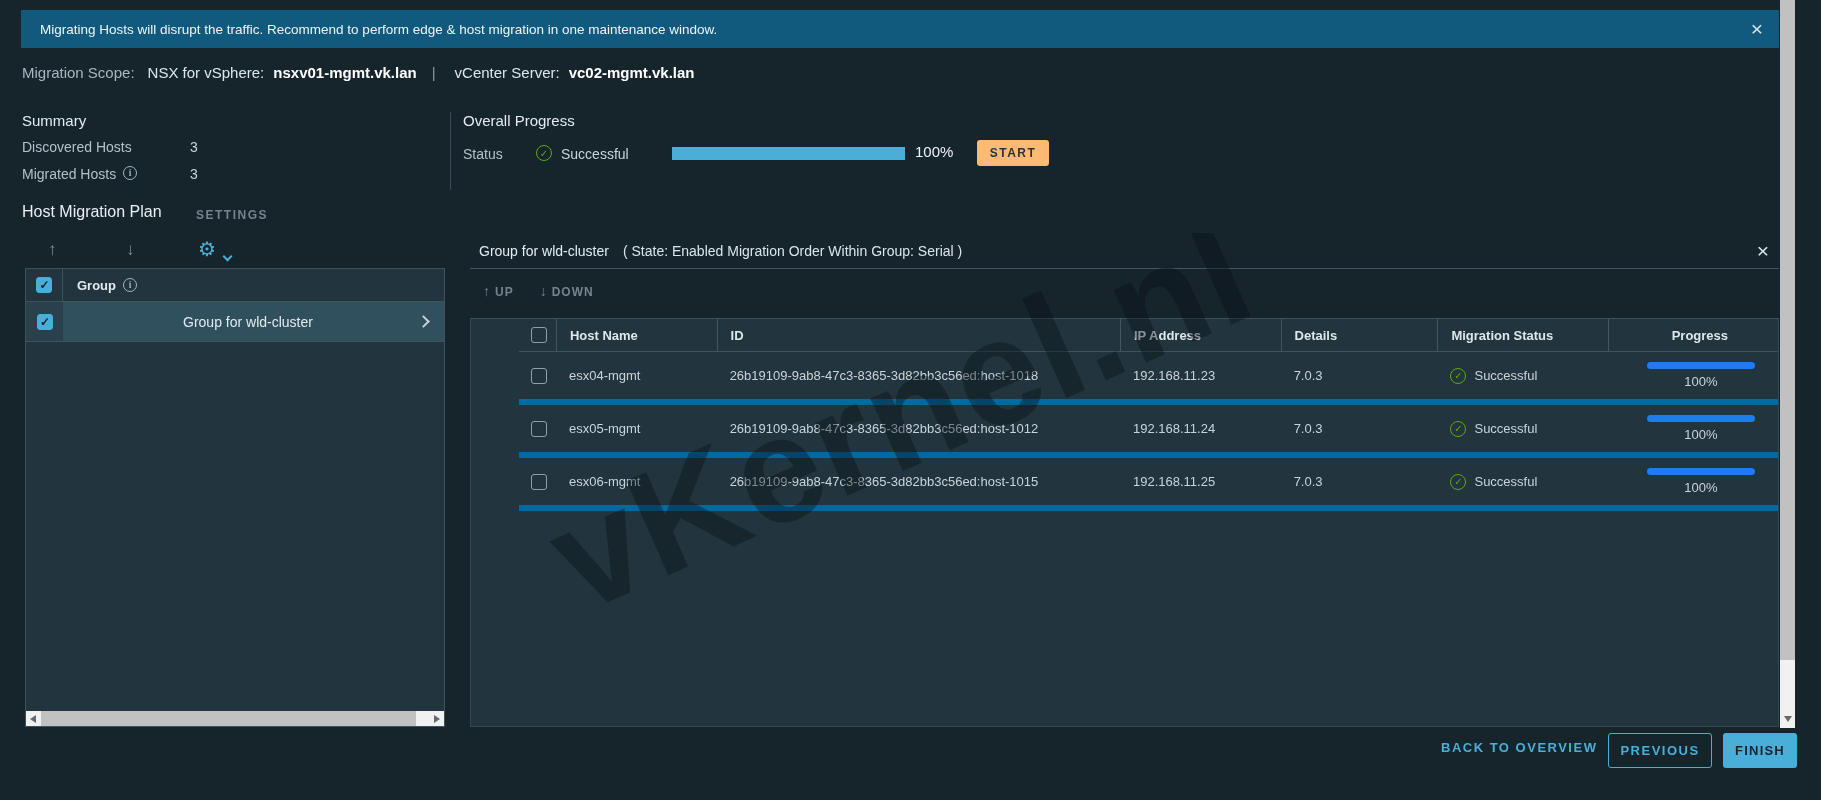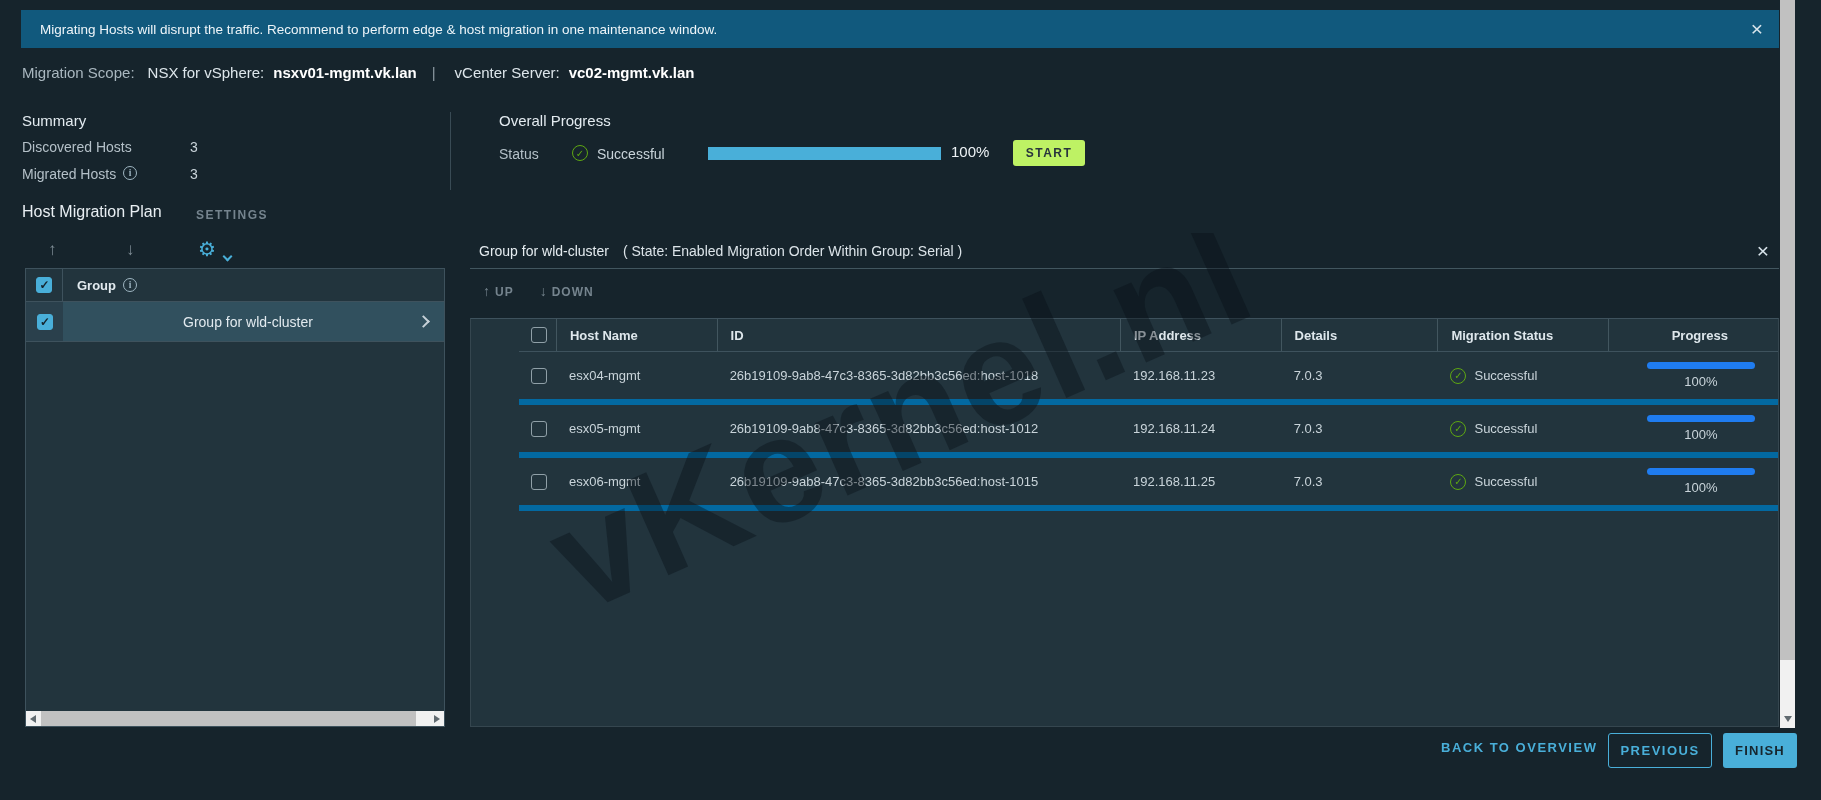--- a/index.html
+++ b/index.html
@@ -31,29 +31,29 @@
   .scope-sep{color:#8b99a1;margin:0 6px;}
 
   
   .summary{position:absolute;left:22px;top:112px;width:420px;}
   .summary-title{font-size:15px;color:#e3ebf0;margin-bottom:10px;}
   .summary-row{position:relative;height:27px;font-size:14px;color:#b4c0c8;display:flex;align-items:flex-start;}
   .summary-value{position:absolute;left:168px;color:#c9d4da;}
   .vdivider{position:absolute;left:450px;top:112px;height:78px;border-left:1px solid #394b55;}
 
   
-  .overall{position:absolute;left:463px;top:112px;width:700px;height:70px;margin-left:36px;}
+  .overall{position:absolute;left:463px;top:112px;width:700px;height:70px;}
   .op-title{font-size:15px;color:#e3ebf0;}
   .op-status-label{position:absolute;left:0;top:34px;font-size:14px;color:#b4c0c8;}
   .op-check{position:absolute;left:73px;top:33px;}
   .op-status-text{position:absolute;left:98px;top:34px;font-size:14px;color:#c9d4da;}
   .op-bar{position:absolute;left:209px;top:35px;width:233px;height:13px;background:#203743;overflow:hidden;}
   .op-bar-fill{height:100%;background:var(--accent);}
   .op-pct{position:absolute;left:452px;top:31px;font-size:15px;color:#eef3f6;}
-  .op-start{position:absolute;left:514px;top:28px;width:72px;height:26px;background:#bef264;border:none;border-radius:3px;
+  .op-start{position:absolute;left:514px;top:28px;width:72px;height:26px;background:#fdba74;border:none;border-radius:3px;
     color:#29343d;font-size:12px;font-weight:bold;letter-spacing:1.5px;font-family:inherit;}
 
   
   .plan-title{position:absolute;left:22px;top:203px;font-size:16px;font-weight:normal;color:#e9eff3;}
   .plan-settings{position:absolute;left:196px;top:208px;font-size:12px;font-weight:bold;letter-spacing:1.5px;color:#75848e;cursor:pointer;}
 
   
   .lt-up{position:absolute;left:48px;top:240px;font-size:17px;color:#7f8d96;}
   .lt-down{position:absolute;left:126px;top:240px;font-size:17px;color:#7f8d96;}
   .lt-gear{position:absolute;left:198px;top:237px;font-size:20px;color:var(--accent);cursor:pointer;}

